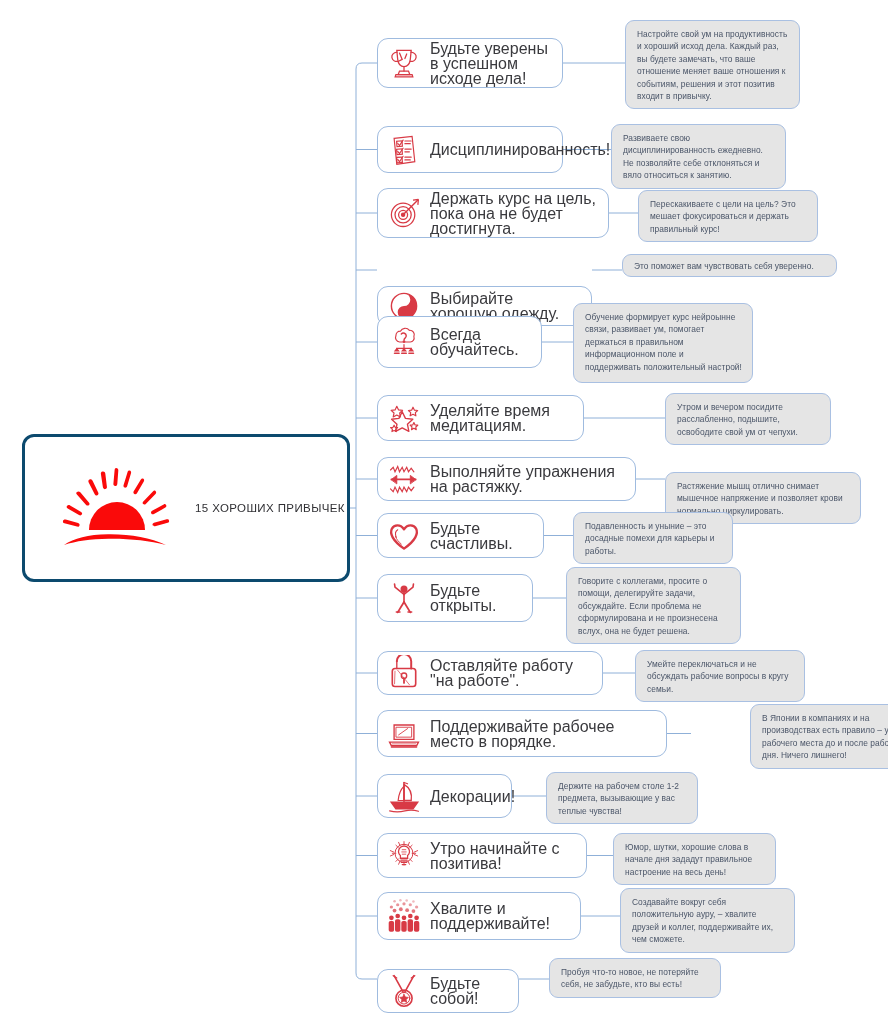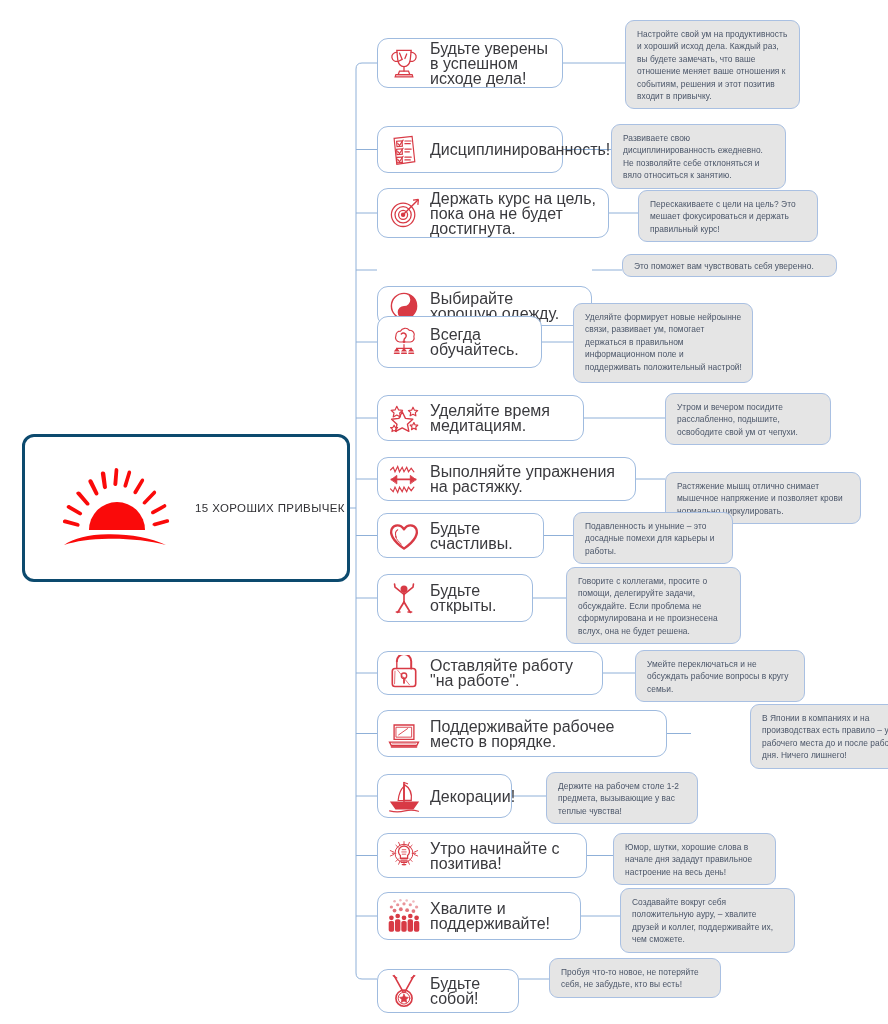--- a/index.html
+++ b/index.html
@@ -200,21 +200,21 @@
       <circle cx="20" cy="19.5" r=".9" fill="#d83a45"></circle>
       <path d="M20 23 v4 M20 27 h-8 v2 M20 27 h8 v2"></path>
       <path d="M10 30 h4 l-2 -2.6z" fill="#d83a45"></path>
       <path d="M18 30 h4 l-2 -2.6z" fill="#d83a45"></path>
       <path d="M26 30 h4 l-2 -2.6z" fill="#d83a45"></path>
       <path d="M9.5 32.5 h5 M17.5 32.5 h5 M25.5 32.5 h5" stroke-width="1.8"></path>
     </g>
   </svg>
       <div class="lbl">Всегда обучайтесь.</div>
     </div>
-    <div class="desc" style="left: 573px; top: 303px; width: 180px; min-height: 80px;">Уделяйте формирует новые нейроынне связи, развивает ум, помогает держаться в правильном информационном поле и поддерживать положительный настрой!</div>
+    <div class="desc" style="left: 573px; top: 303px; width: 180px; min-height: 80px;">Обучение формирует курс нейроынне связи, развивает ум, помогает держаться в правильном информационном поле и поддерживать положительный настрой!</div>
     <div class="habit" style="left: 377px; top: 395px; width: 207px; height: 46px;">
       <svg viewBox="0 0 40 40" xmlns="http://www.w3.org/2000/svg" class="ic">
     <g fill="none" stroke="#d83a45" stroke-width="1.3" stroke-linejoin="round">
       <path d="M18 13 l3.6 7.4 l8.2 1 l-6 5.5 l1.6 8 l-7.4-4 l-7.3 4 l1.5-8 l-6-5.5 l8.2-1z" stroke-width="1.5"></path>
       <path d="M12 7 l2 4 l4.4 .5 l-3.2 3 l.8 4.3 l-4-2.1 l-4 2.1 l.9-4.3 l-3.2-3 l4.4-.5z"></path>
       <path d="M30 8 l1.6 3.3 l3.6 .4 l-2.6 2.4 l.6 3.5 l-3.2-1.7 l-3.2 1.7 l.7-3.5 l-2.6-2.4 l3.6-.4z"></path>
       <path d="M31 25 l1.3 2.7 l3 .3 l-2.2 2 l.5 2.9 l-2.6-1.4 l-2.6 1.4 l.5-2.9 l-2.1-2 l2.9-.3z"></path>
       <path d="M9 28 l1.2 2.4 l2.7 .3 l-2 1.8 l.5 2.6 l-2.4-1.2 l-2.4 1.2 l.5-2.6 l-2-1.8 l2.7-.3z"></path>
     </g>
   </svg>
@@ -227,21 +227,21 @@
       <path d="M5 10 l3 -3 l2 5 l3 -6 l2 6 l3 -5 l2 5 l3 -5 l2 5 l3 -4 l3 4" stroke-width="1.3"></path>
       <path d="M5 31 l3 3 l2 -5 l3 6 l2 -6 l3 5 l2 -5 l3 5 l2 -5 l3 4 l3 -4" stroke-width="1.3"></path>
       <path d="M6 20.5 h27" stroke-width="2"></path>
       <path d="M6 20.5 l6 -4.5 v9z" fill="#d83a45" stroke-width="1"></path>
       <path d="M33 20.5 l-6 -4.5 v9z" fill="#d83a45" stroke-width="1"></path>
     </g>
   </svg>
       <div class="lbl">Выполняйте упражнения на растяжку.</div>
     </div>
     <div class="desc" style="left: 665px; top: 459px; width: 196px; min-height: 44px; margin-top: 13px;">Растяжение мышц отлично снимает мышечное напряжение и позволяет крови нормально циркулировать.</div>
-    <div class="habit" style="left: 377px; top: 513px; width: 167px; height: 45px; border-radius: 10px;">
+    <div class="habit" style="left: 377px; top: 513px; width: 167px; height: 45px;">
       <svg viewBox="0 0 40 40" xmlns="http://www.w3.org/2000/svg" class="ic">
     <g fill="none" stroke="#d83a45" stroke-width="2.6" stroke-linecap="round" stroke-linejoin="round">
       <path d="M20 34 C7 25 4 17 6.5 12 C9 7 16 6.5 20 12.5 C24 6.5 31 7 33.5 12 C36 17 33 25 20 34z"></path>
       <path d="M13 13 C10.5 14.5 10 18 11.5 21.5" stroke-width="1.2"></path>
       <path d="M17 29 C14 26.5 11.5 23.5 10.5 20.5" stroke-width="1"></path>
     </g>
   </svg>
       <div class="lbl">Будьте счастливы.</div>
     </div>
     <div class="desc" style="left: 573px; top: 512px; width: 160px; min-height: 44px;">Подавленность и уныние – это досадные помехи для карьеры и работы.</div>

